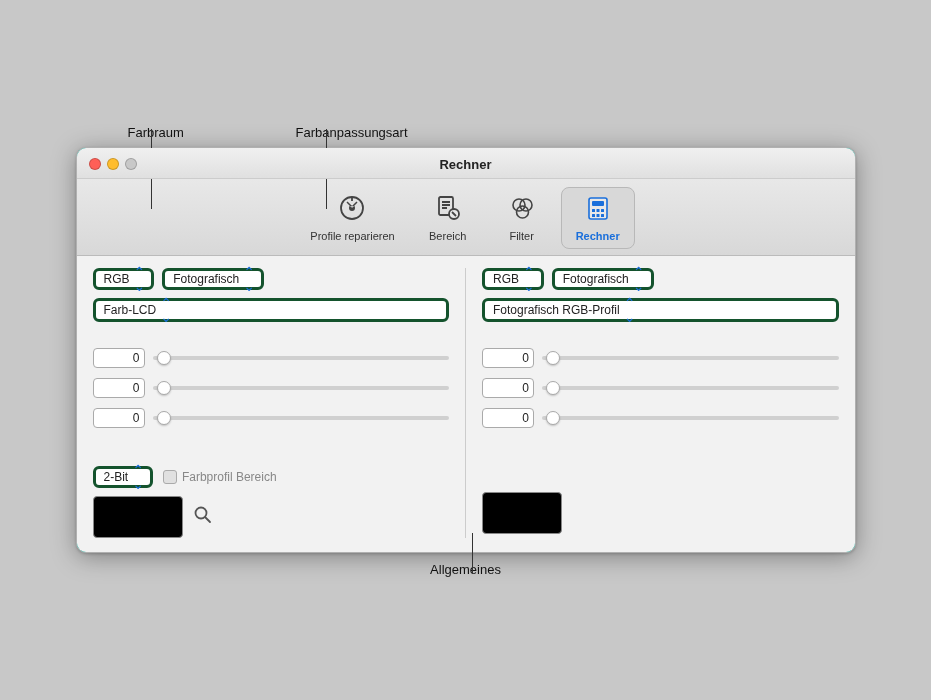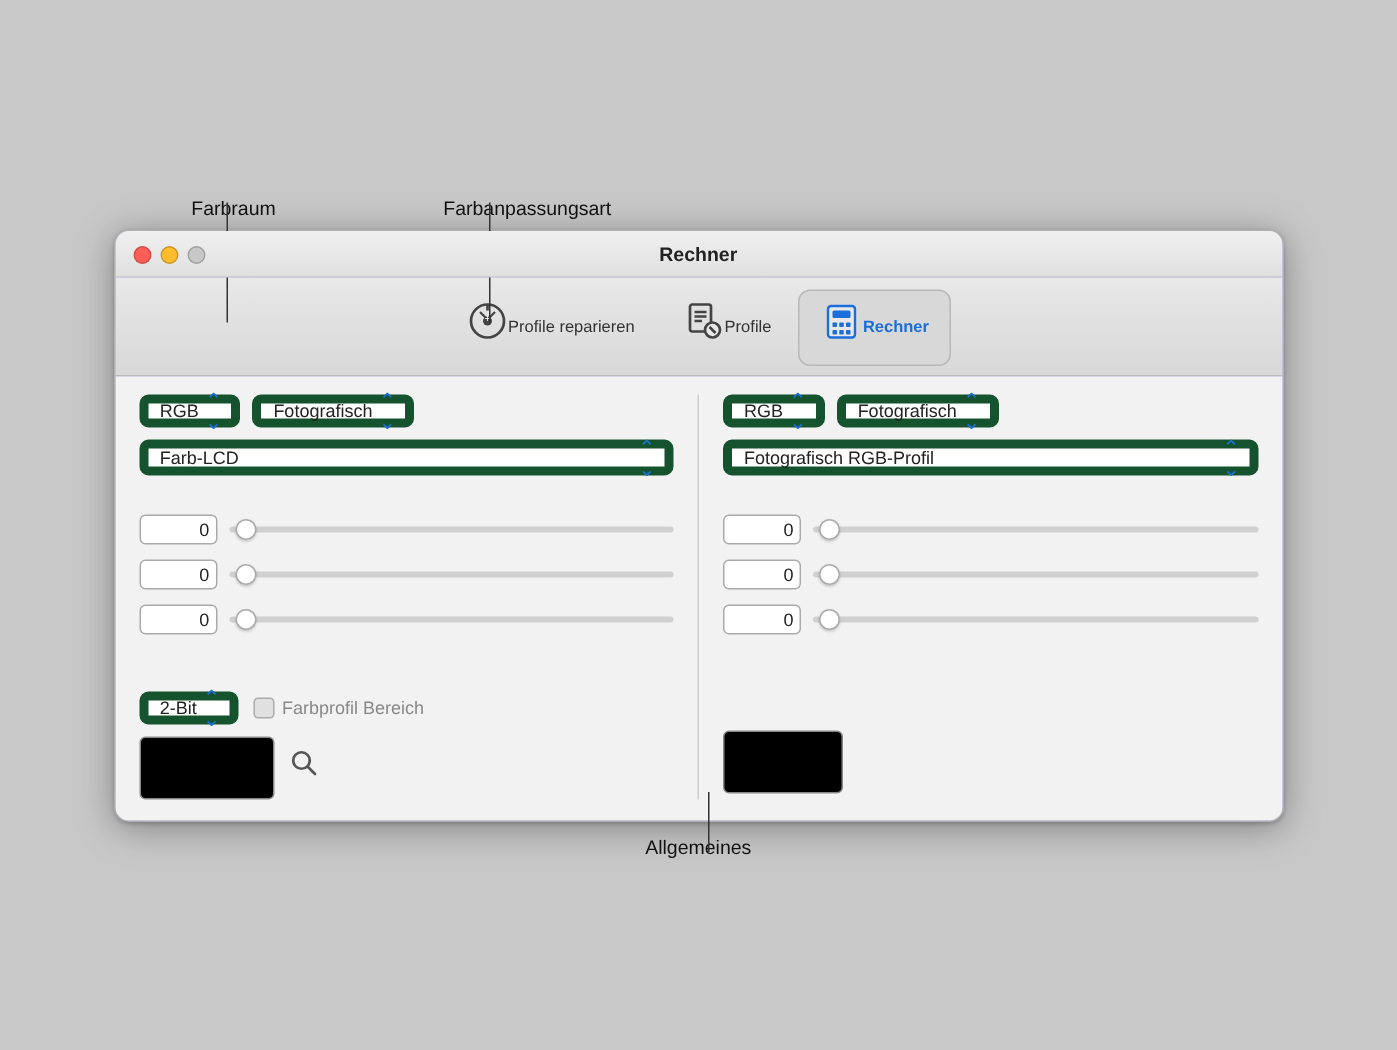--- a/index.html
+++ b/index.html
@@ -56,21 +56,21 @@
       height: 80px;
     }
     .ann-line-farbprofil {
       bottom: -20px;
       left: 396px;
       height: 40px;
     }
 
     
     .window {
-      background: #c4b5fd;
+      background: #14b8a6;
       border-radius: 10px;
       box-shadow: 0 4px 24px rgba(0,0,0,0.35), 0 1px 3px rgba(0,0,0,0.2);
       overflow: hidden;
       border: 1px solid #b0b0b0;
     }
 
     
     .titlebar {
       background: linear-gradient(to bottom, #f0f0f0, #e0e0e0);
       border-bottom: 1px solid #ccc;
@@ -109,21 +109,21 @@
       background: linear-gradient(to bottom, #e8e8e8, #d8d8d8);
       border-bottom: 1px solid #bbb;
       display: flex;
       align-items: center;
       justify-content: center;
       padding: 8px 0 6px;
       gap: 4px;
     }
     .toolbar-item {
       display: flex;
-      flex-direction: row;
+      flex-direction: column;
       align-items: center;
       padding: 6px 14px;
       border-radius: 8px;
       cursor: pointer;
       min-width: 70px;
     }
     .toolbar-item.active {
       background: #d8d8d8;
       border: 1px solid #b8b8b8;
     }
@@ -180,37 +180,36 @@
       align-items: center;
       gap: 8px;
       margin-bottom: 8px;
     }
 
     
     .select-box {
       display: inline-flex;
       align-items: center;
       background: white;
-      border: 6px solid #14532d;
+      border: 3px solid #14532d;
       border-radius: 6px;
       padding: 2px 6px 2px 8px;
       font-size: 12px;
       color: #222;
       cursor: pointer;
       height: 22px;
     }
     .select-box .select-arrow {
       margin-left: 4px;
       color: #1a6fdb;
       font-size: 14px;
       line-height: 1;
     }
     .select-box-wide {
       width: 100%;
-      justify-content: space-between;
       height: 24px;
       margin-bottom: 26px;
     }
 
     
     .slider-row {
       display: flex;
       align-items: center;
       margin-bottom: 10px;
     }
@@ -345,24 +344,34 @@
         <div class="icon-wrap">
           <svg viewBox="0 0 28 28" fill="none" stroke="#444" stroke-width="1.8">
             <rect x="5" y="3" width="14" height="18" rx="1.5"></rect>
             <line x1="8" y1="8" x2="16" y2="8"></line>
             <line x1="8" y1="11" x2="16" y2="11"></line>
             <line x1="8" y1="14" x2="13" y2="14"></line>
             <circle cx="20" cy="20" r="5" fill="#e8e8e8" stroke="#444"></circle>
             <line x1="18" y1="18" x2="22" y2="22" stroke="#444"></line>
           </svg>
         </div>
-        <span class="label">Profile</span>
+        <span class="label">Bereich</span>
       </div>
 
 
+      <div class="toolbar-item">
+        <div class="icon-wrap">
+          <svg viewBox="0 0 28 28" fill="none" stroke="#444" stroke-width="1.6">
+            <circle cx="11" cy="11" r="6" fill="none"></circle>
+            <circle cx="18" cy="11" r="6" fill="none"></circle>
+            <circle cx="14.5" cy="18" r="6" fill="none"></circle>
+          </svg>
+        </div>
+        <span class="label">Filter</span>
+      </div>
 
       <div class="toolbar-item active">
         <div class="icon-wrap">
           <svg viewBox="0 0 28 28" fill="none">
             <rect x="5" y="4" width="18" height="21" rx="2" fill="#e8e8e8" stroke="#1a6fdb" stroke-width="1.6"></rect>
             <rect x="8" y="7" width="12" height="5" rx="1" fill="#1a6fdb"></rect>
             <rect x="8" y="15" width="3" height="3" rx="0.5" fill="#1a6fdb"></rect>
             <rect x="12.5" y="15" width="3" height="3" rx="0.5" fill="#1a6fdb"></rect>
             <rect x="17" y="15" width="3" height="3" rx="0.5" fill="#1a6fdb"></rect>
             <rect x="8" y="20" width="3" height="3" rx="0.5" fill="#1a6fdb"></rect>

